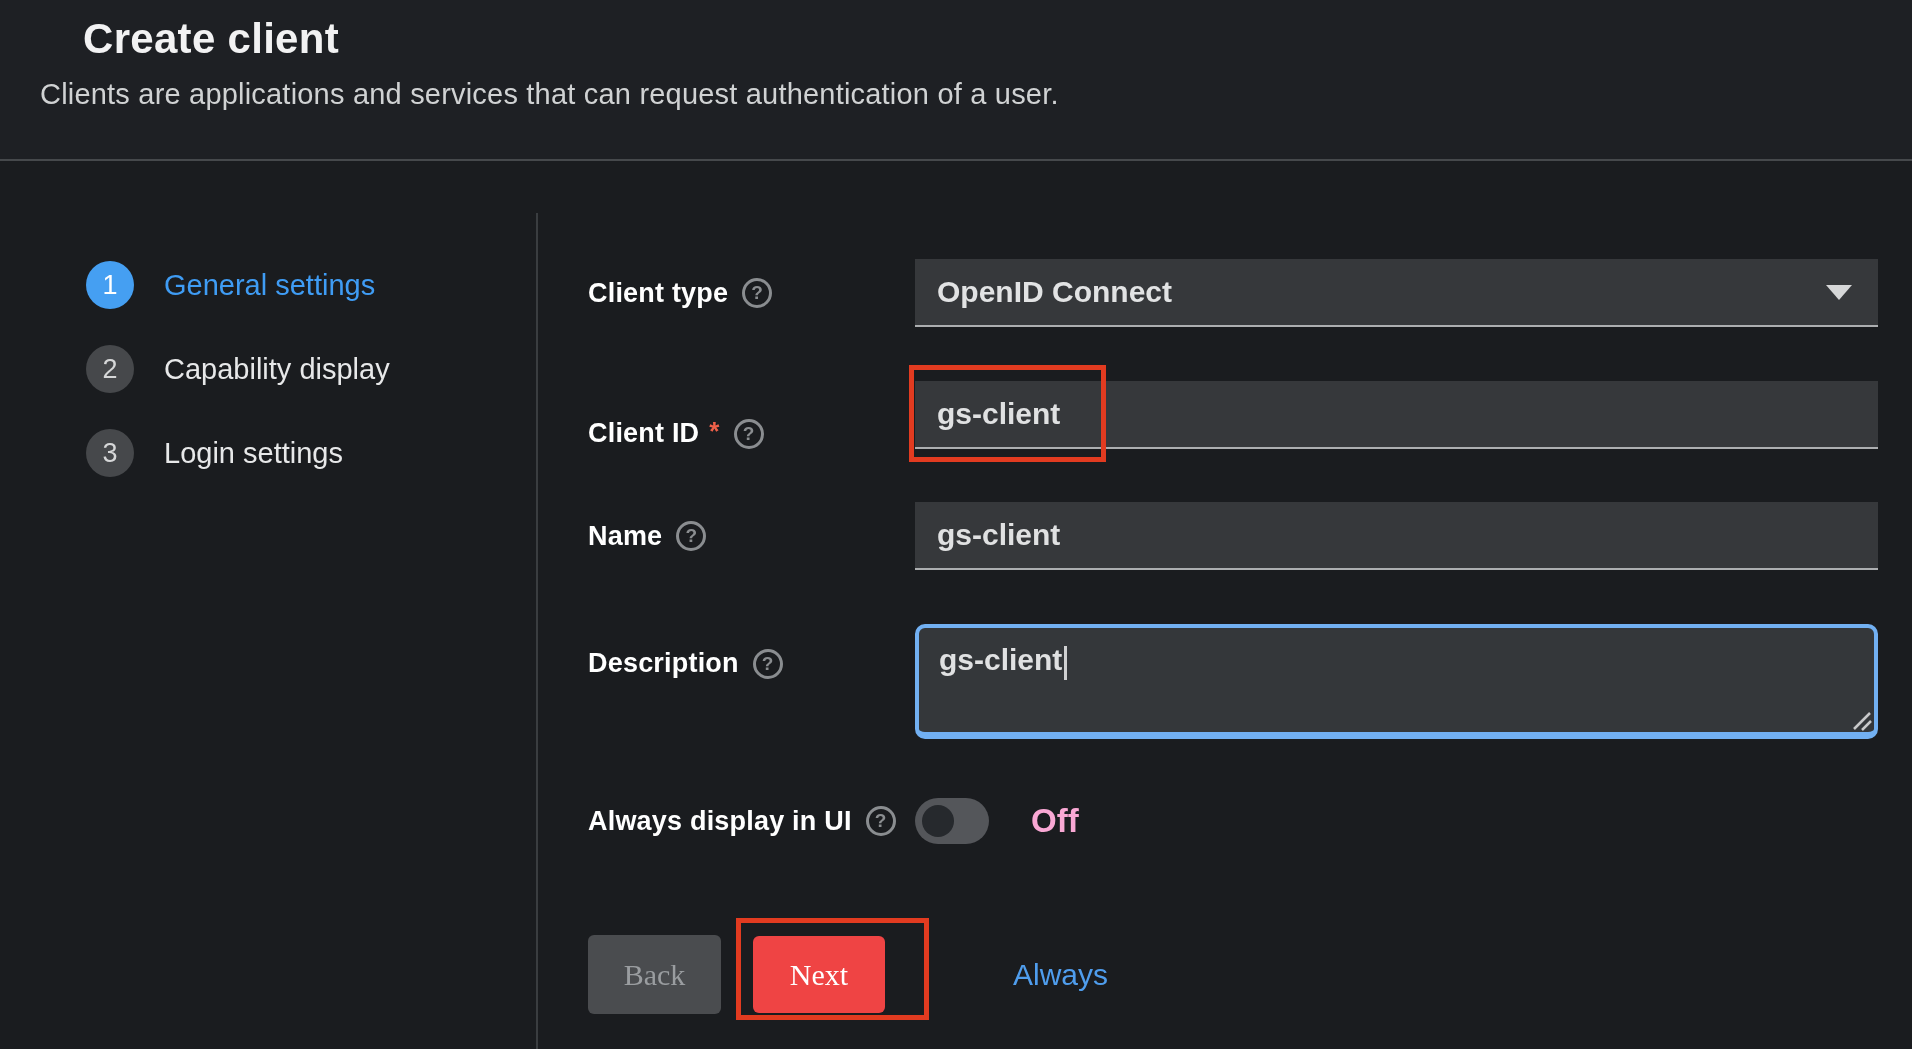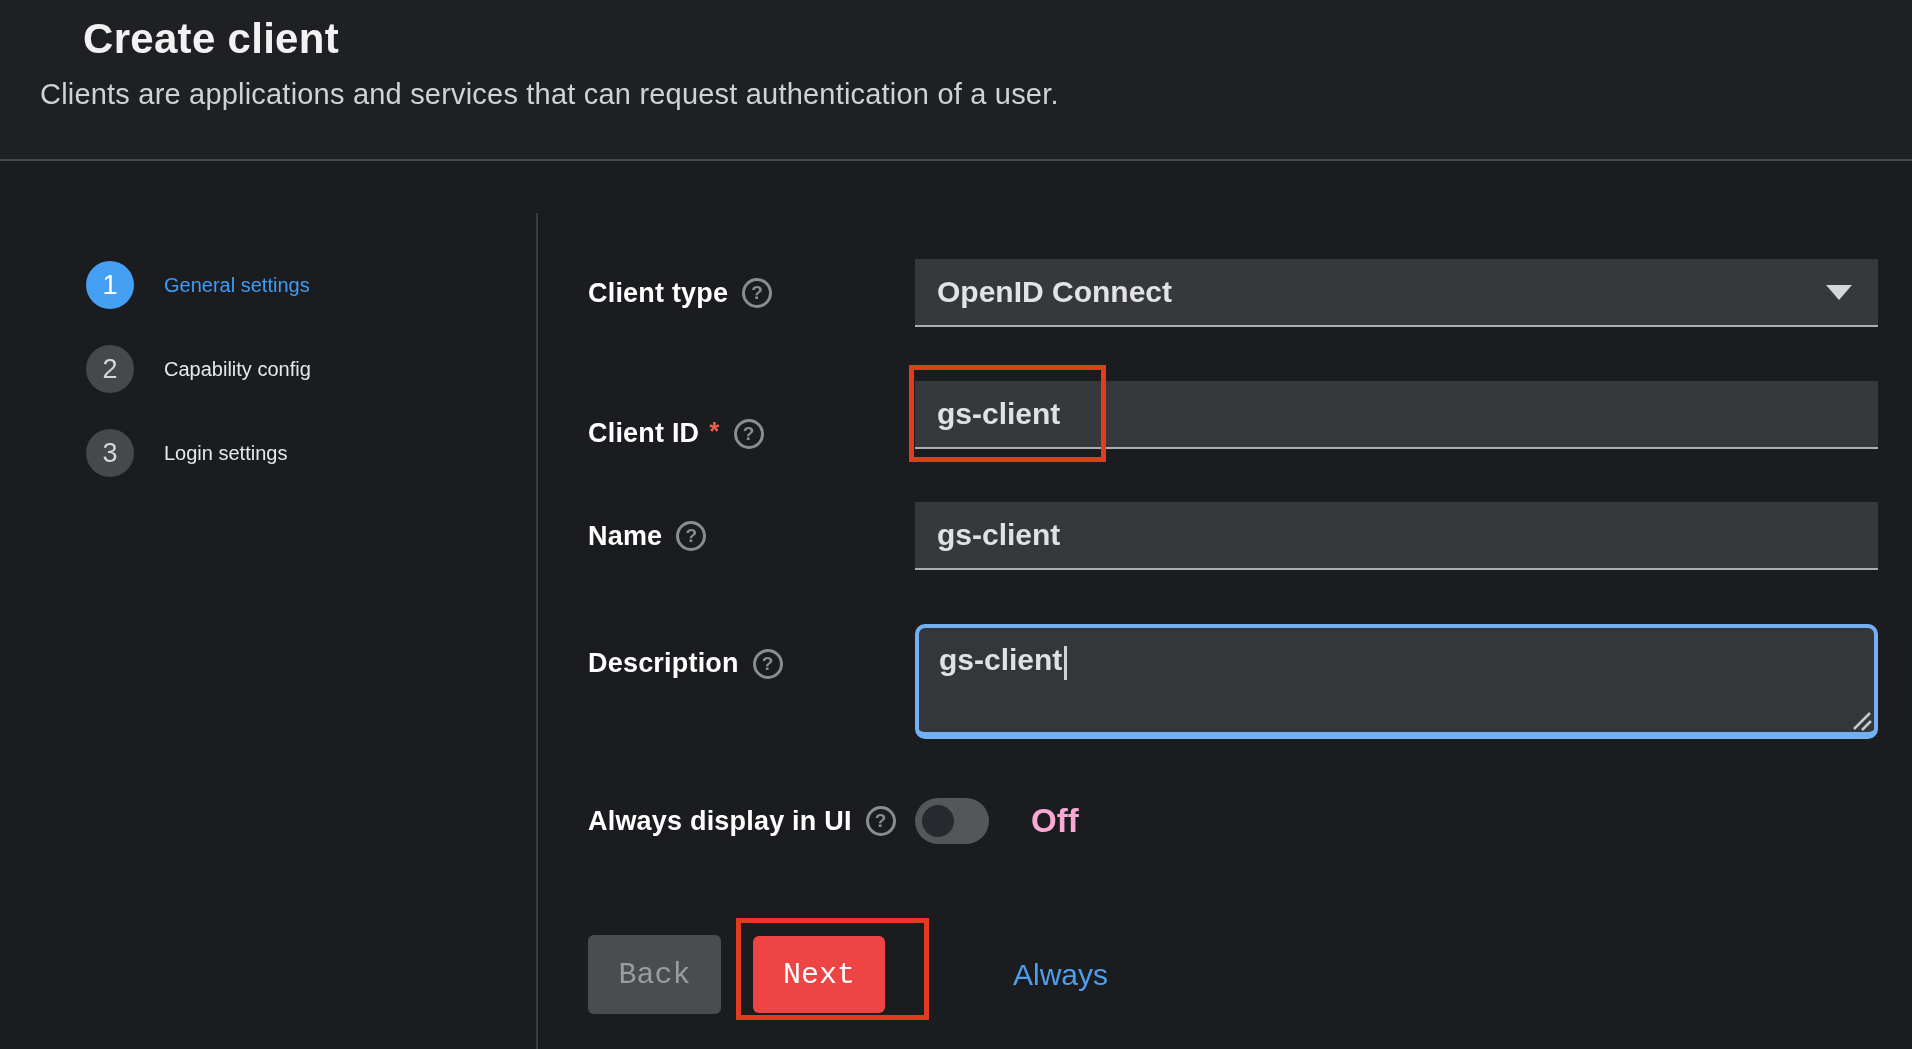--- a/index.html
+++ b/index.html
@@ -30,21 +30,21 @@
   
   .steps { position: absolute; left: 86px; top: 261px; }
   .step { display: flex; align-items: center; height: 48px; margin-bottom: 36px; cursor: pointer; }
   .step-circle {
     width: 48px; height: 48px; border-radius: 50%;
     background: #46484b; color: #d6d7d8;
     display: flex; align-items: center; justify-content: center;
     font-size: 27px; flex: 0 0 48px;
   }
   .step.active .step-circle { background: #459ff2; color: #ffffff; }
-  .step-label { margin-left: 30px; font-size: 20px; color: #e7e8e9; white-space: nowrap; }
+  .step-label { margin-left: 30px; font-size: 29px; color: #e7e8e9; white-space: nowrap; }
   .step.active .step-label { color: #3f9cf4; }
 
   .v-divider {
     position: absolute; left: 536px; top: 213px; bottom: 0; width: 2px;
     background: #3a3d40;
   }
 
   
   .form { position: absolute; left: 588px; top: 259px; width: 1290px; }
   .row { display: flex; align-items: center; }
@@ -119,21 +119,21 @@
   
   .row-client-type   { margin-bottom: 54px; }
   .row-client-id     { margin-bottom: 53px; align-items: flex-end; }
   .row-name          { margin-bottom: 54px; }
   .row-description   { margin-bottom: 59px; }
   .row-always        { margin-bottom: 91px; height: 46px; }
 
   
   .actions { display: flex; align-items: center; }
   .btn {
-    border: none; border-radius: 6px; font-family: Liberation Mono, monospace;
+    border: none; border-radius: 6px; font-family: Liberation Serif, serif;
     font-size: 30px; cursor: pointer;
   }
   .btn-back { width: 133px; height: 79px; background: #4a4c4f; color: #9a9da0; }
   .btn-next { width: 132px; height: 77px; background: #ef4444; color: #ffffff; margin-left: 32px; }
   .link-cancel {
     margin-left: 128px; font-size: 30px; color: #4f9ded;
     cursor: pointer; text-decoration: none;
   }
 
   
@@ -151,21 +151,21 @@
 
 <div class="v-divider"></div>
 
 <nav class="steps">
   <div class="step active">
     <span class="step-circle">1</span>
     <span class="step-label">General settings</span>
   </div>
   <div class="step">
     <span class="step-circle">2</span>
-    <span class="step-label">Capability config</span>
+    <span class="step-label">Capability display</span>
   </div>
   <div class="step">
     <span class="step-circle">3</span>
     <span class="step-label">Login settings</span>
   </div>
 </nav>
 
 <main class="form">
 
   <div class="row row-client-type">

